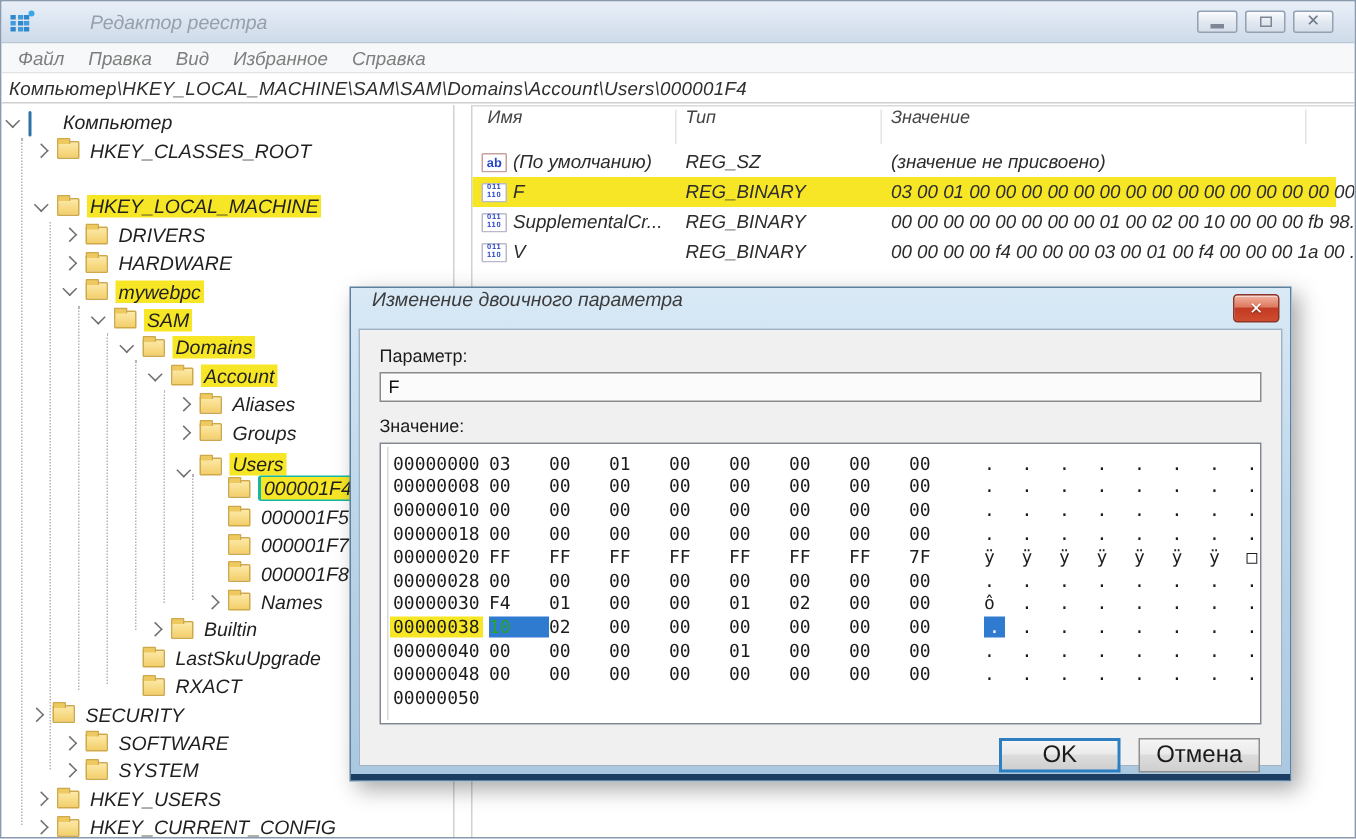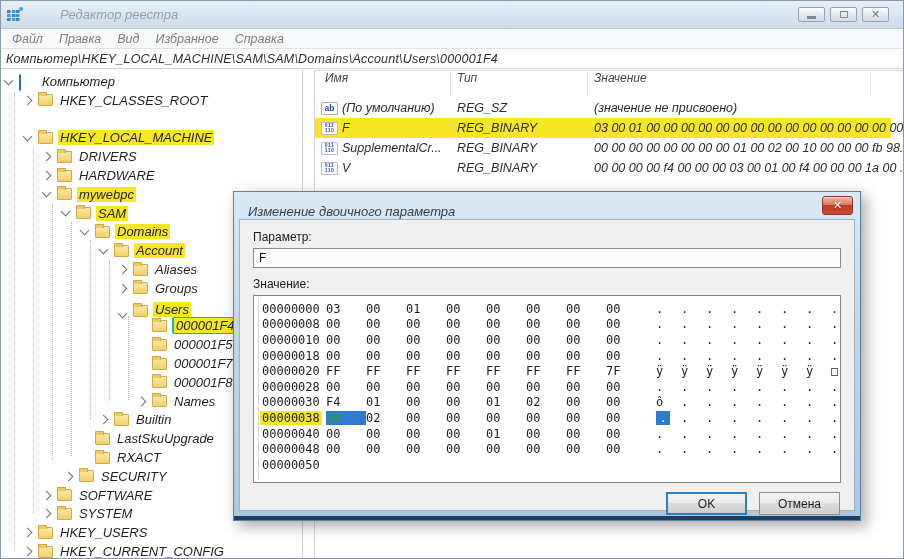--- a/index.html
+++ b/index.html
@@ -76,21 +76,21 @@
   .list-row.hl-row { background:linear-gradient(90deg,#f7e626 0,#f7e626 calc(100% - 12px),transparent calc(100% - 12px)); }
   .vic { width:17px; height:13px; flex:0 0 auto; background:#fff; border:1px solid #b9b9c9; border-radius:1px;
          display:flex; flex-direction:column; align-items:center; justify-content:center; line-height:1; }
   .vic.ab { color:#2745c9; font-size:8.5px; font-weight:bold; font-style:normal; border-color:#c9a0a0; }
   .vic.bin { color:#2745c9; font-size:5px; font-weight:bold; font-style:normal; letter-spacing:.5px; }
 
   
   .dialog { position:absolute; left:232px; top:190px; width:628px; height:330px; z-index:20;
             background:linear-gradient(180deg,#d9e9f6 0%,#bdd6ea 45%,#a9c8e0 100%);
             border:1px solid #5d7fa0; box-shadow:5px 5px 14px rgba(0,0,0,.35); }
-  .dlg-title { height:27px; display:flex; align-items:flex-end; padding:0 8px 0 14px; position:relative; }
+  .dlg-title { height:27px; display:flex; align-items:flex-start; padding:0 8px 0 14px; position:relative; }
   .dlg-title-text { font-size:13px; color:#3c3c3c; }
   .dlg-close { position:absolute; right:7px; top:4px; width:31px; height:19px; border:1px solid #8f3527; border-radius:3px;
                background:linear-gradient(180deg,#f2b3a2 0%,#dd7a5f 45%,#c23a22 50%,#cf4c30 100%);
                color:#fff; font-size:11px; font-weight:bold; display:flex; align-items:center; justify-content:center;
                text-shadow:0 1px 1px rgba(0,0,0,.45); box-shadow:inset 0 1px 0 rgba(255,255,255,.5); }
   .dlg-body { position:absolute; left:5px; right:5px; top:27px; bottom:9px; background:#f0f0f0;
               border:1px solid #9db4c8; padding:8px 13px; font-size:12px; color:#1a1a1a; }
   .dlg-bottom-bar { position:absolute; left:0; right:0; bottom:0; height:4px; background:#1c3e63; }
   .fld-label { margin:2px 0 4px; }
   .param-field { height:20px; background:#fbfbfb; border:1px solid #8a8a8a; display:flex; align-items:center;
@@ -103,21 +103,21 @@
   .hx-off .offtxt { padding:0 2px; }
   .hx-off .offtxt.hl { background:#f7e626; }
   .hx-b { width:40px; flex:0 0 auto; }
   .hx-b.selb { background:#2e7bd0; color:#28a428; width:40px; }
   .hx-asc { width:25px; flex:0 0 auto; }
   .hx-asc:first-of-type { margin-left:10px; }
   .hx-asc.sela { background:#2e7bd0; color:#fff; width:14px; margin-right:11px; text-align:center; }
   .ascii-gap { width:10px; flex:0 0 auto; }
 
   .dlg-buttons { display:flex; justify-content:flex-end; gap:12px; margin-top:9px; padding-right:1px; }
-  .btn { width:81px; height:23px; display:flex; align-items:center; justify-content:center; font-size:12px; color:#1a1a1a;
+  .btn { width:81px; height:23px; display:flex; align-items:center; justify-content:center; font-size:16px; color:#1a1a1a;
          background:linear-gradient(180deg,#f4f4f4,#ebebeb 45%,#dcdcdc 50%,#cfcfcf 100%); }
   .btn.default { border:2px solid #2e7fc2; }
   .btn.normal { border:1px solid #8e8f8f; }
 </style>
 </head>
 <body>
 
 <div class="titlebar">
   <span class="app-icon">
       <span class="grid"></span>
@@ -253,21 +253,21 @@
       <div class="tree-row" style="top: 340.4px; padding-left: 99px;">
         <span class="chev collapsed"></span>
         <span class="folder-ic"></span>
         <span class="lbl">Builtin</span>
       </div>
       <div class="tree-row" style="top: 378px; padding-left: 80px;">
         <span class="chev-spacer"></span>
         <span class="folder-ic"></span>
         <span class="lbl">RXACT</span>
       </div>
-      <div class="tree-row" style="top: 396.8px; padding-left: 64px;">
+      <div class="tree-row" style="top: 396.8px; padding-left: 20px;">
         <span class="chev collapsed"></span>
         <span class="folder-ic"></span>
         <span class="lbl">SECURITY</span>
       </div>
       <div class="tree-row" style="top: 415.6px; padding-left: 42px;">
         <span class="chev collapsed"></span>
         <span class="folder-ic"></span>
         <span class="lbl">SOFTWARE</span>
       </div>
       <div class="tree-row" style="top: 434.4px; padding-left: 42px;">

